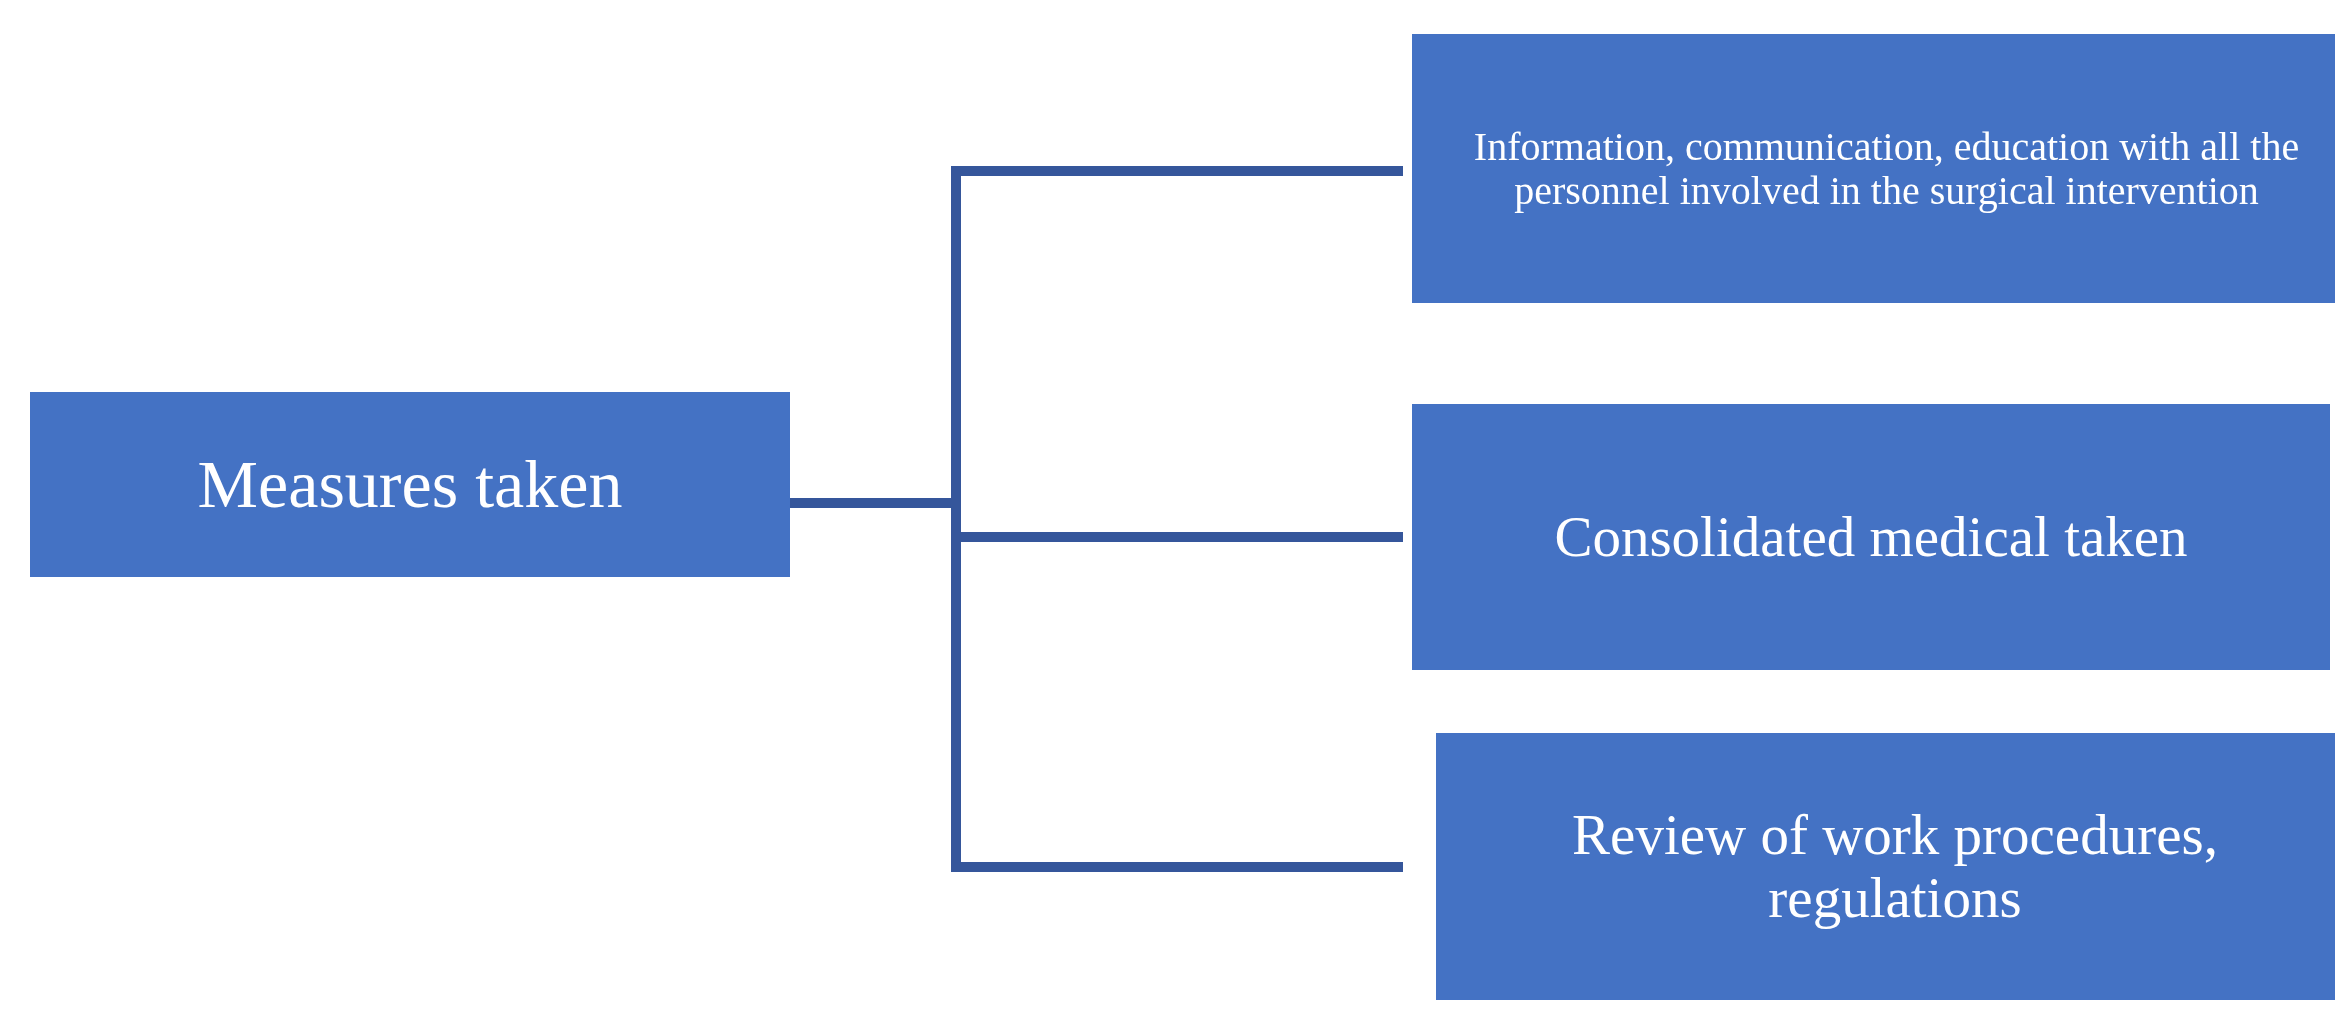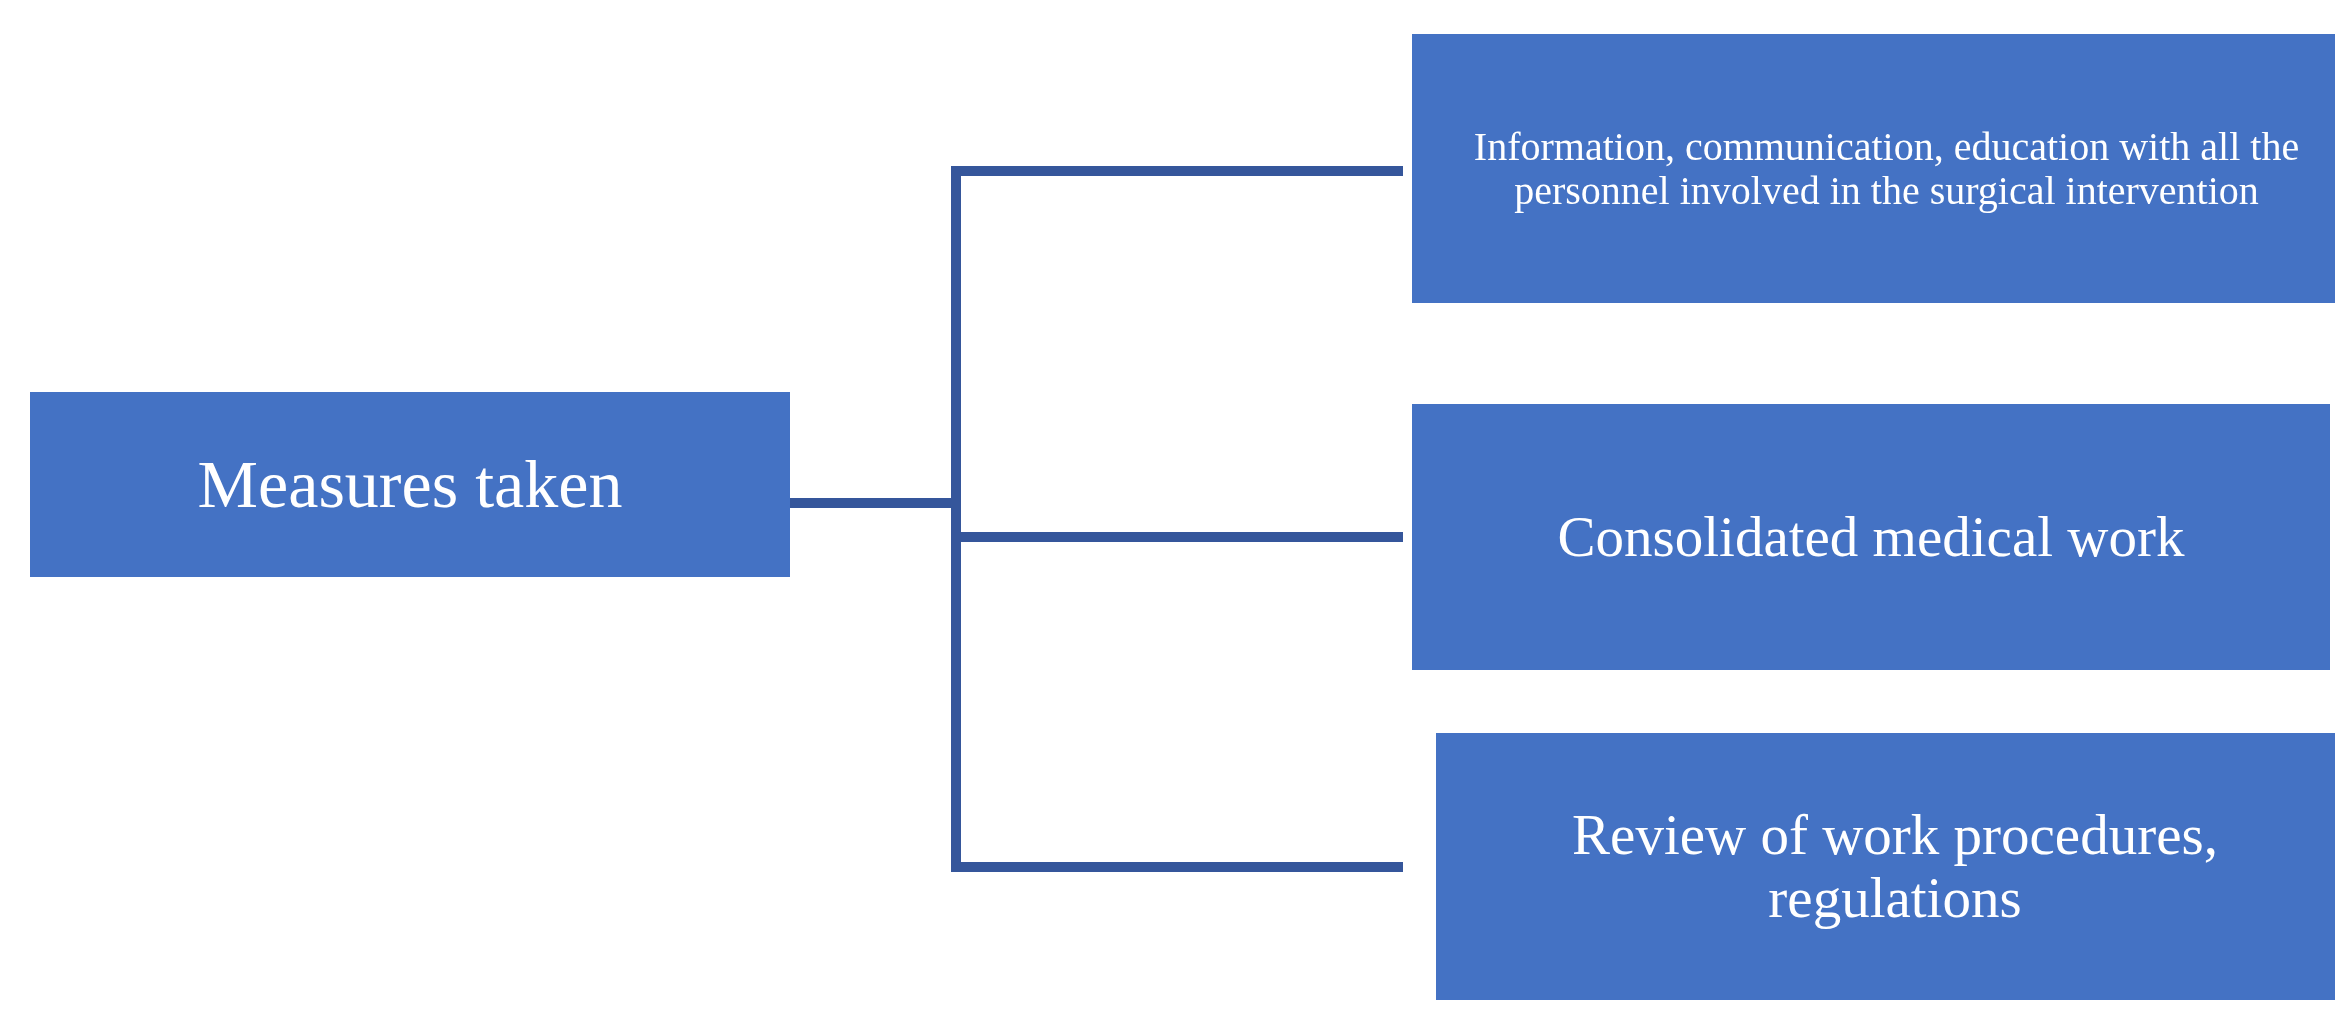--- a/index.html
+++ b/index.html
@@ -124,20 +124,20 @@
 
   <div class="node" id="node-root">
     <span class="node-label">Measures taken</span>
   </div>
 
   <div class="node" id="node-child-0">
     <span class="node-label">Information, communication, education with all the personnel involved in the surgical intervention</span>
   </div>
 
   <div class="node" id="node-child-1">
-    <span class="node-label">Consolidated medical work</span>
+    <span class="node-label">Consolidated medical taken</span>
   </div>
 
   <div class="node" id="node-child-2">
     <span class="node-label">Review of work procedures, regulations</span>
   </div>
 
 </div>
 
 </body></html>

